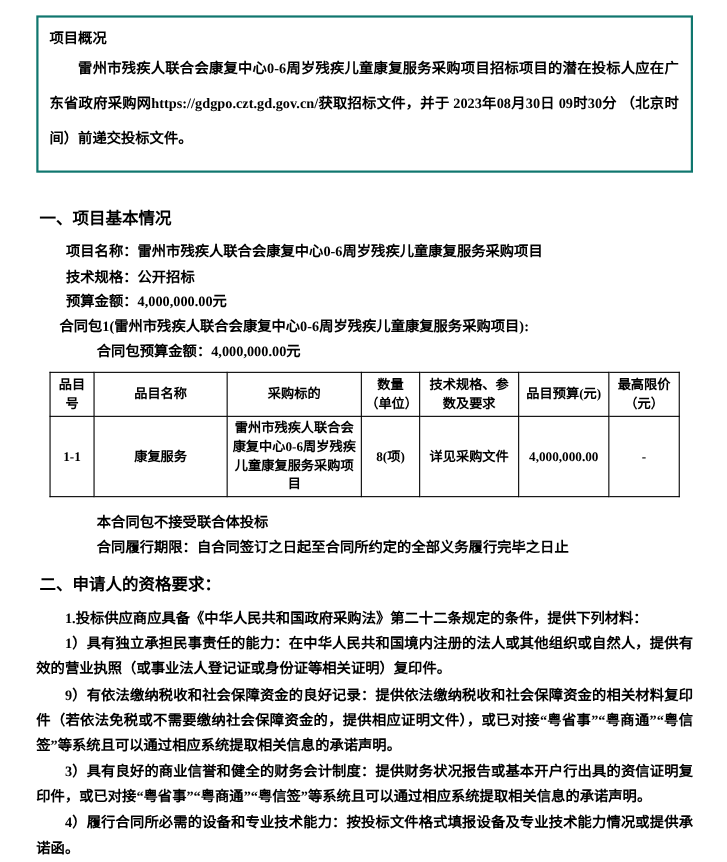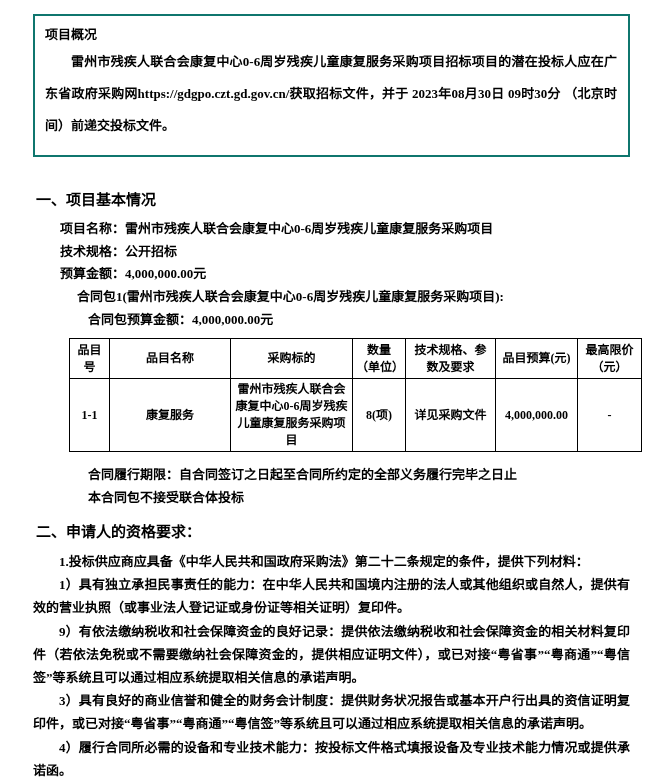--- a/index.html
+++ b/index.html
@@ -49,34 +49,34 @@
   .sec-heading.second {
   }
   
   .field-line {
     margin-left: 27px;
     font-size: 13px;
     line-height: 22.5px;
     white-space: nowrap;
   }
   .indent-pkg {
-    margin-left: 44px;
+    margin-left: 21px;
     font-size: 13px;
     line-height: 22.5px;
   }
   .indent-note {
     margin-left: 55px;
     font-size: 13px;
     line-height: 23px;
   }
   
   table.items {
     border-collapse: collapse;
     table-layout: fixed;
-    margin: 7px 0 11px 36px;
+    margin: 7px 0 11px 12px;
     width: 572px;
     font-size: 12px;
   }
   table.items th, table.items td {
     border: 1.5px solid #000000;
     text-align: center;
     vertical-align: middle;
     padding: 2px 3px;
     line-height: 17px;
     font-weight: 600;
@@ -151,22 +151,22 @@
         <td>雷州市残疾人联合会康复中心0-6周岁残疾儿童康复服务采购项目</td>
         <td>8(项)</td>
         <td>详见采购文件</td>
         <td>4,000,000.00</td>
         <td class="cell-maxprice">-</td>
       </tr>
     </tbody>
   </table>
 
   <div class="notes-block">
+    <div class="indent-note">本合同包不接受联合体投标</div>
     <div class="indent-note">合同履行期限：自合同签订之日起至合同所约定的全部义务履行完毕之日止</div>
-    <div class="indent-note">本合同包不接受联合体投标</div>
   </div>
 
   <div class="sec-heading second">二、申请人的资格要求：</div>
 
   <div>
     <p class="para">1.投标供应商应具备《中华人民共和国政府采购法》第二十二条规定的条件，提供下列材料：</p>
     <p class="para">1）具有独立承担民事责任的能力：在中华人民共和国境内注册的法人或其他组织或自然人，提供有效的营业执照（或事业法人登记证或身份证等相关证明）复印件。</p>
     <p class="para">9）有依法缴纳税收和社会保障资金的良好记录：提供依法缴纳税收和社会保障资金的相关材料复印件（若依法免税或不需要缴纳社会保障资金的，提供相应证明文件），或已对接“粤省事”“粤商通”“粤信签”等系统且可以通过相应系统提取相关信息的承诺声明。</p>
     <p class="para">3）具有良好的商业信誉和健全的财务会计制度：提供财务状况报告或基本开户行出具的资信证明复印件，或已对接“粤省事”“粤商通”“粤信签”等系统且可以通过相应系统提取相关信息的承诺声明。</p>
     <p class="para">4）履行合同所必需的设备和专业技术能力：按投标文件格式填报设备及专业技术能力情况或提供承诺函。</p>

